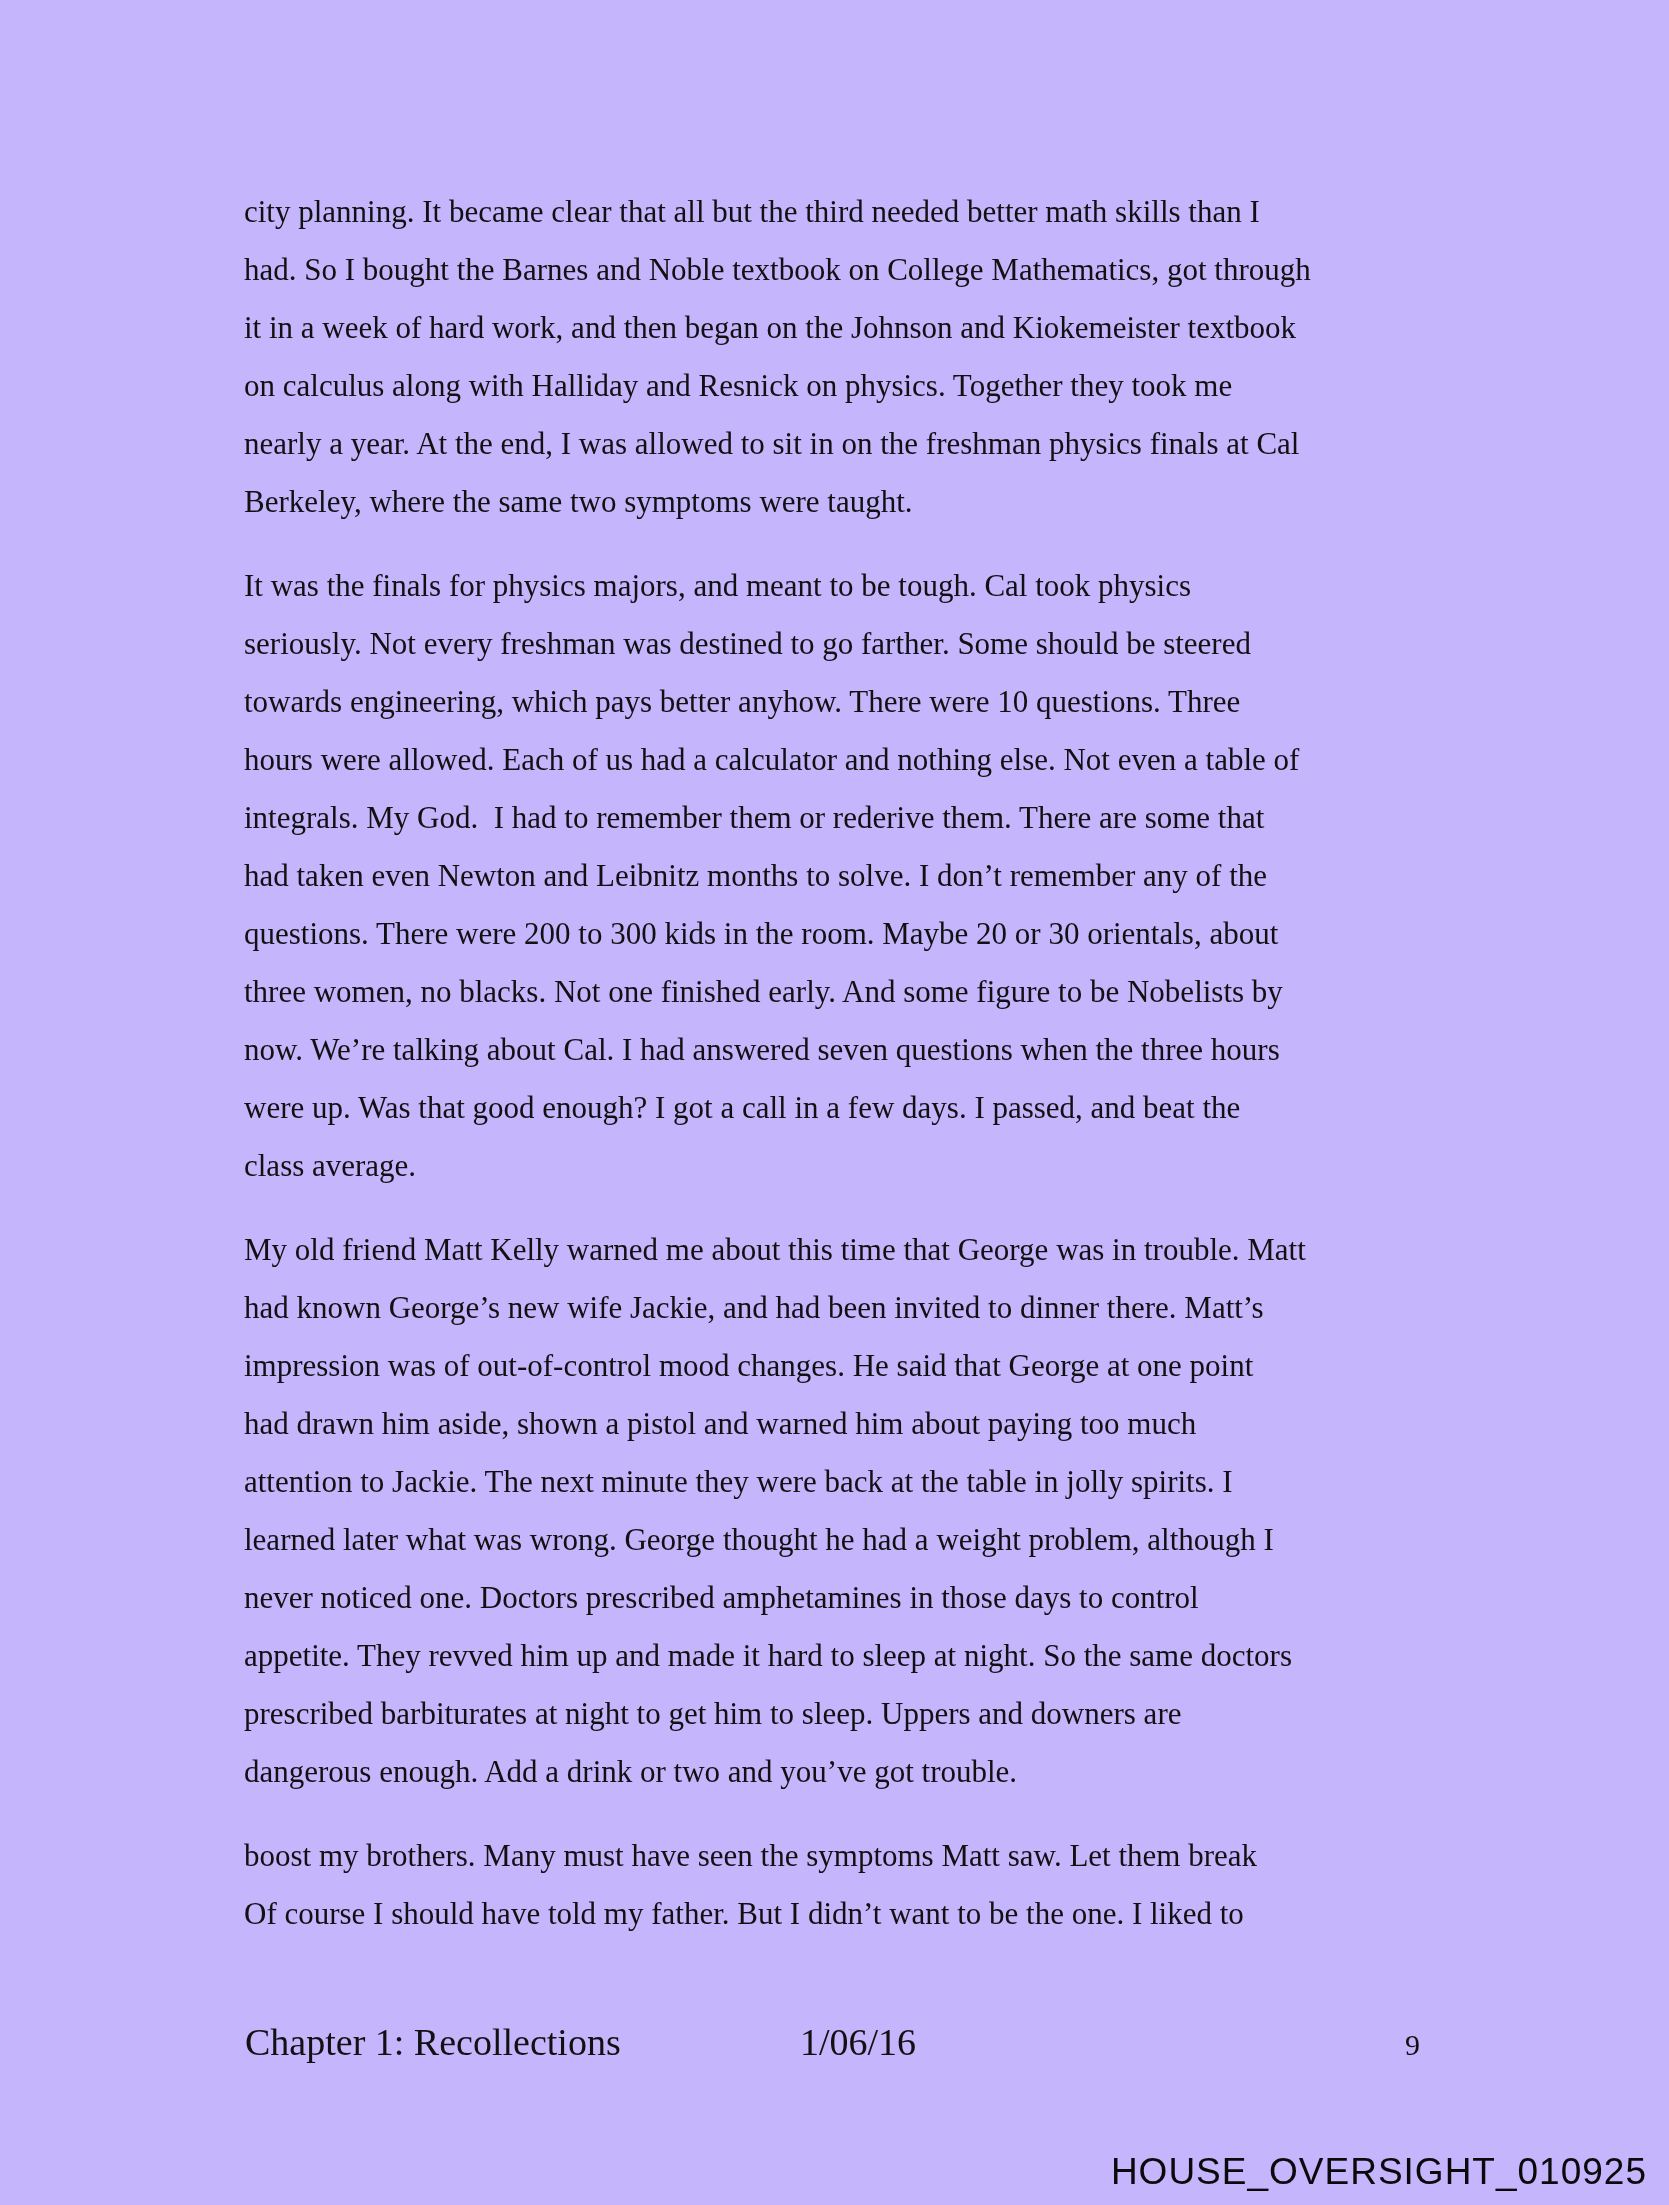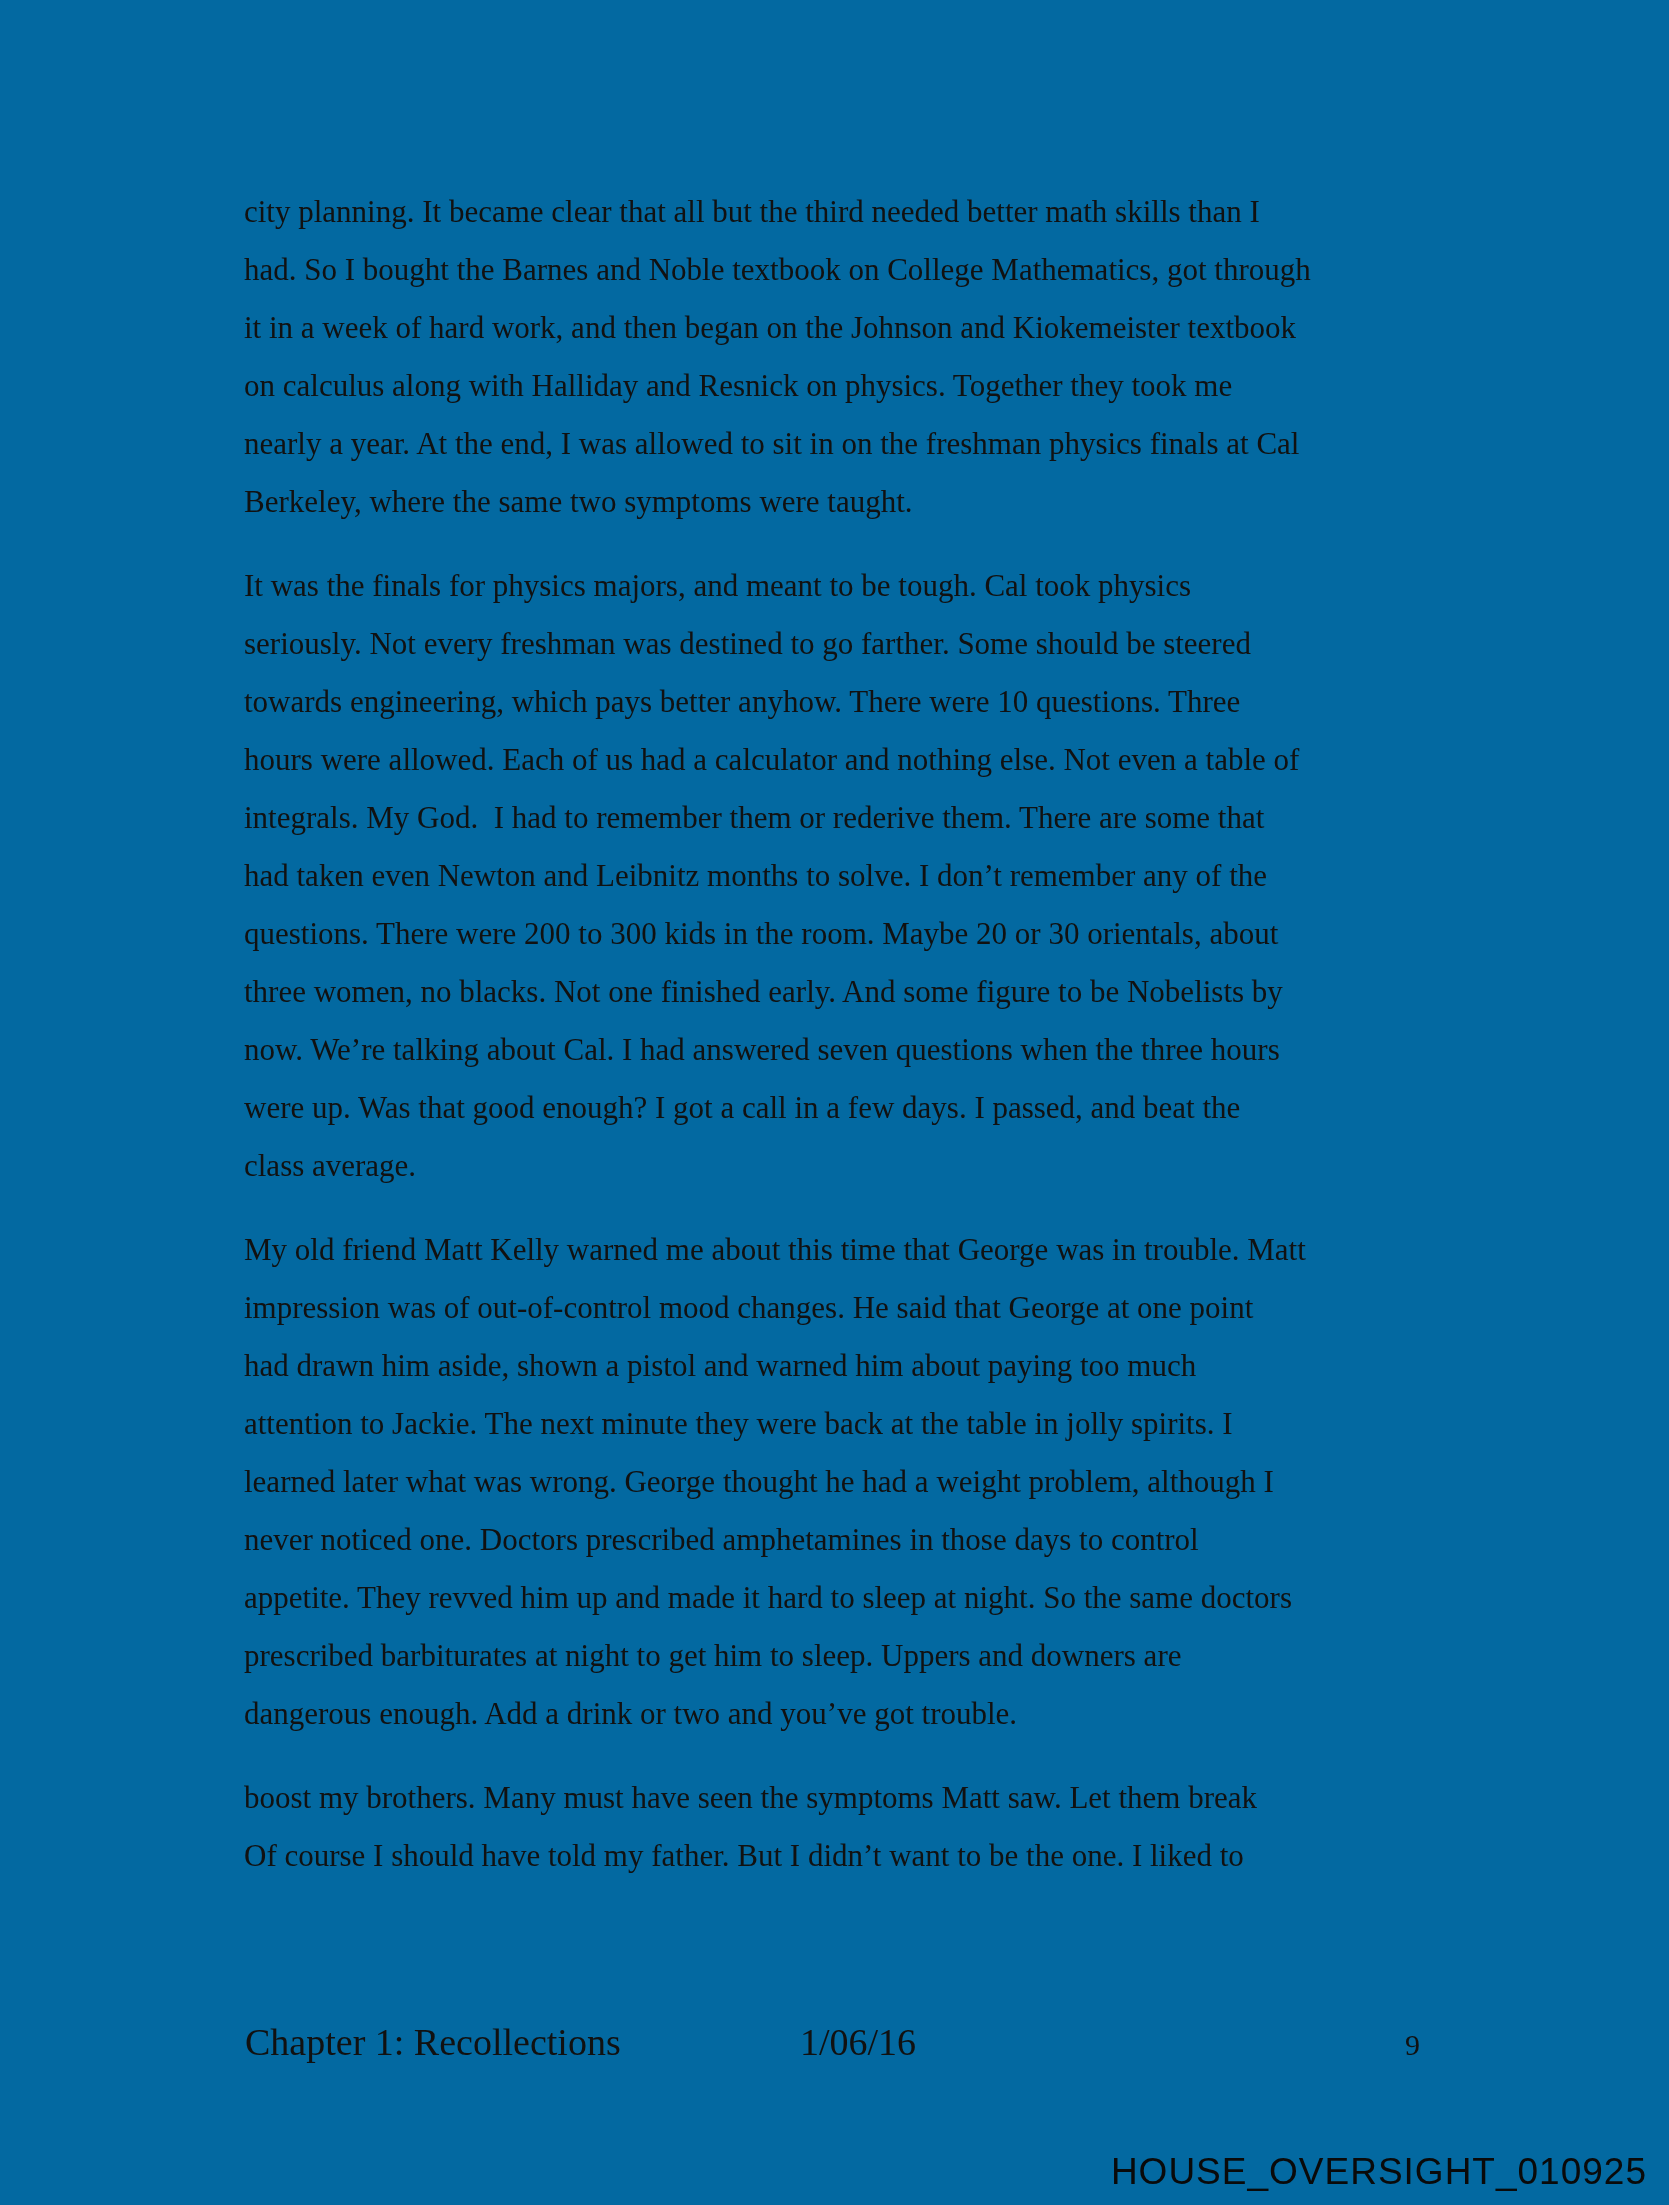--- a/index.html
+++ b/index.html
@@ -7,21 +7,21 @@
     width: 1669px;
     height: 2205px;
     background: #ffffff;
     position: relative;
     font-family: "Liberation Serif", "DejaVu Serif", serif;
     color: #111111;
   }
   .page {
     position: absolute;
     inset: 0;
-    background: #0369a1;
+    background: #c4b5fd;
     overflow: hidden;
   }
   .text-block {
     position: absolute;
     left: 244px;
     top: 183px;
     width: 1204px;
     font-size: 31px;
     line-height: 58px;
     text-align: left;
@@ -75,20 +75,21 @@
         <div class="line">integrals. My God.  I had to remember them or rederive them. There are some that</div>
         <div class="line">had taken even Newton and Leibnitz months to solve. I don’t remember any of the</div>
         <div class="line">questions. There were 200 to 300 kids in the room. Maybe 20 or 30 orientals, about</div>
         <div class="line">three women, no blacks. Not one finished early. And some figure to be Nobelists by</div>
         <div class="line">now. We’re talking about Cal. I had answered seven questions when the three hours</div>
         <div class="line">were up. Was that good enough? I got a call in a few days. I passed, and beat the</div>
         <div class="line">class average.</div>
       </div>
       <div class="paragraph">
         <div class="line">My old friend Matt Kelly warned me about this time that George was in trouble. Matt</div>
+        <div class="line">had known George’s new wife Jackie, and had been invited to dinner there. Matt’s</div>
         <div class="line">impression was of out-of-control mood changes. He said that George at one point</div>
         <div class="line">had drawn him aside, shown a pistol and warned him about paying too much</div>
         <div class="line">attention to Jackie. The next minute they were back at the table in jolly spirits. I</div>
         <div class="line">learned later what was wrong. George thought he had a weight problem, although I</div>
         <div class="line">never noticed one. Doctors prescribed amphetamines in those days to control</div>
         <div class="line">appetite. They revved him up and made it hard to sleep at night. So the same doctors</div>
         <div class="line">prescribed barbiturates at night to get him to sleep. Uppers and downers are</div>
         <div class="line">dangerous enough. Add a drink or two and you’ve got trouble.</div>
       </div>
       <div class="paragraph">

